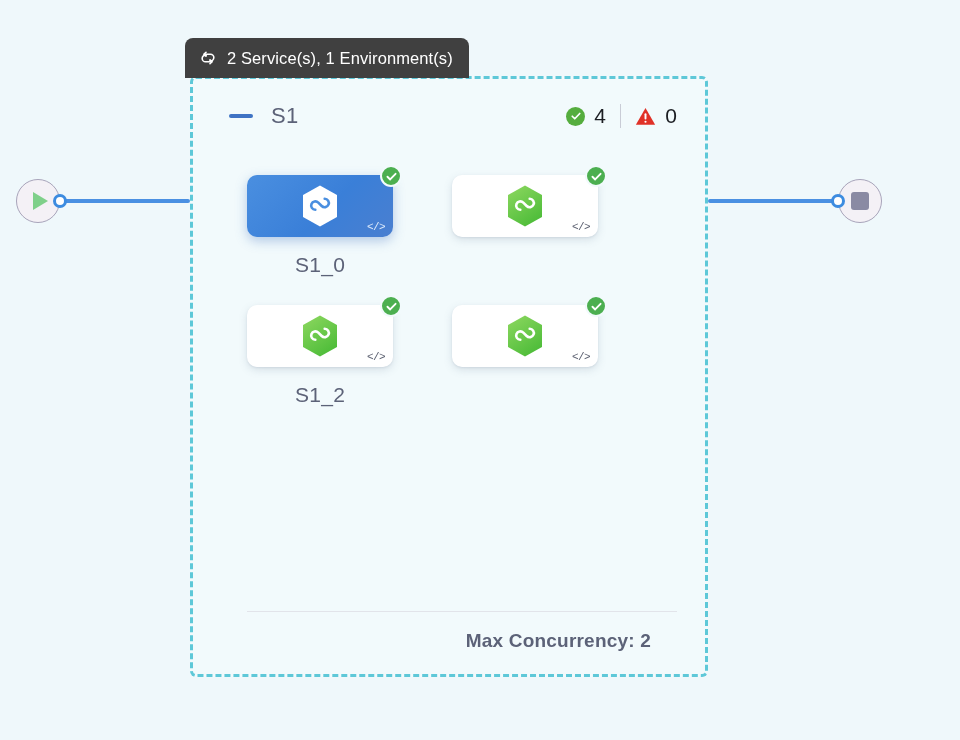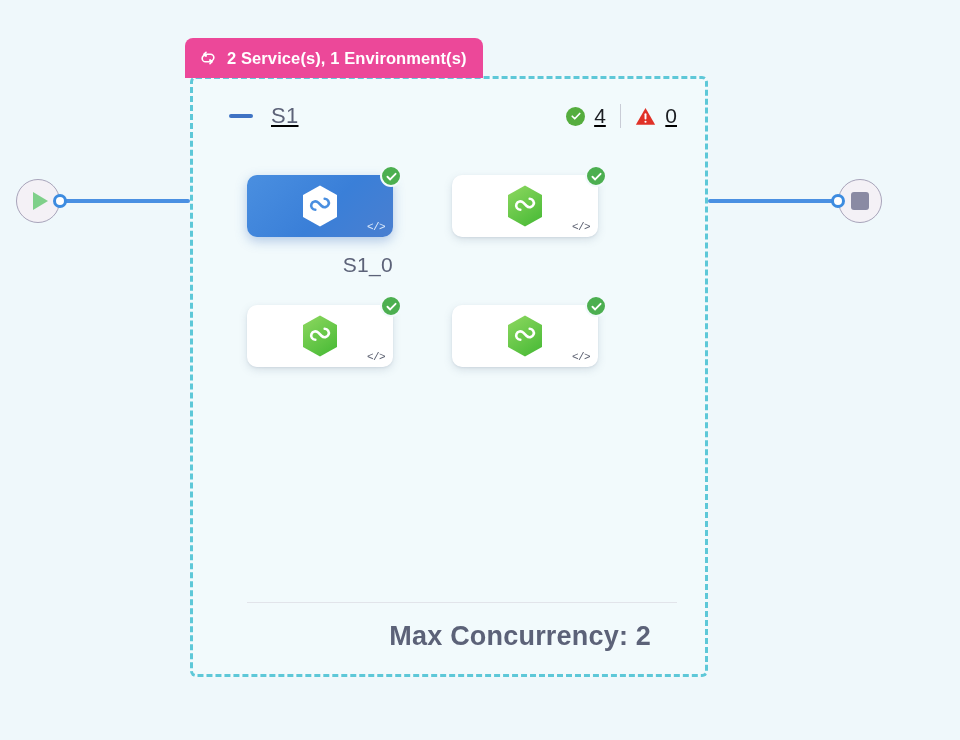--- a/index.html
+++ b/index.html
@@ -36,40 +36,39 @@
   .port {
     position: absolute; width: 14px; height: 14px; border-radius: 50%;
     background: #ffffff; border: 3.5px solid #3d8ce0;
   }
   .port-start { left: 53px;  top: 194px; }
   .port-end   { left: 831px; top: 194px; }
 
   
   .group-badge {
     position: absolute; left: 185px; top: 38px; height: 40px;
-    background: #ec4899; border-radius: 8px 8px 0 0;
+    background: #404040; border-radius: 8px 8px 0 0;
     display: flex; align-items: center; gap: 9px;
     padding: 0 16px 0 13px; color: #ffffff;
     font-size: 16.5px; letter-spacing: .1px; white-space: nowrap;
     z-index: 4;
-    font-weight: bold;
   }
   .badge-icon { width: 20px; height: 20px; display: block; flex: none; }
 
   
   .group-box {
     position: absolute; left: 190px; top: 76px; width: 518px; height: 601px;
     border: 3px dashed #5ec8d8; border-radius: 6px;
     background: #f2fafc;
     z-index: 2;
   }
 
   .group-head {
     position: absolute; left: 0; top: 0; width: 100%; height: 74px;
-    display: flex; align-items: center; padding: 0 28px 0 36px; text-decoration: underline;
+    display: flex; align-items: center; padding: 0 28px 0 36px;
   }
   .collapse-icon {
     width: 24px; height: 4px; border-radius: 2px; background: #3f73c4; flex: none;
   }
   .group-title {
     margin-left: 18px; font-size: 22px; color: #5c6278; letter-spacing: .3px;
   }
   .status-wrap { margin-left: auto; display: flex; align-items: center; gap: 10px; }
   .status-item { display: flex; align-items: center; gap: 9px; }
   .status-num { font-size: 21px; color: #1b1d22; font-weight: 500; }
@@ -110,32 +109,32 @@
   .badge-check svg { width: 13px; height: 13px; display: block; }
 
   .code-mark {
     position: absolute; right: 8px; bottom: 4px;
     font-family: "Liberation Mono", monospace; font-size: 11px;
     color: #5b6070; letter-spacing: -.6px;
   }
   .node-card.selected .code-mark { color: #dce9fa; }
 
   .node-label {
-    width: 146px; text-align: right;
+    width: 146px; text-align: center;
     margin-top: 16px; font-size: 21px; color: #5c6278; letter-spacing: .3px;
   }
 
   
   .group-foot {
     position: absolute; left: 0; bottom: 22px; width: 100%;
     padding: 0 28px 0 54px;
   }
   .foot-rule { height: 1.5px; background: #e2e4ea; margin-bottom: 18px; }
   .foot-text {
-    text-align: right; font-size: 27px; font-weight: bold;
+    text-align: right; font-size: 19px; font-weight: bold;
     color: #5c6278; letter-spacing: .2px; padding-right: 26px;
   }
 </style>
 </head>
 <body>
 
 <div id="canvas">
 
   <div class="edge-line edge-left"></div>
   <div class="edge-line edge-right"></div>
@@ -244,20 +243,21 @@
               <path d="M15.3 25.8a4.2 4.2 0 1 1 3-7.2l3.4 3.4a4.2 4.2 0 1 0 3-7.2"></path>
             </g>
           </svg>
           <span class="badge-check">
             <svg viewBox="0 0 24 24" fill="none" stroke="#ffffff" stroke-width="3.4" stroke-linecap="round" stroke-linejoin="round">
               <polyline points="4.5 12.5 9.5 17.5 19.5 7"></polyline>
             </svg>
           </span>
           <span class="code-mark">&lt;/&gt;</span>
         </div>
+        <div class="node-label">S1_2</div>
       </div>
 
       <div class="node-cell">
         <div class="node-card">
           <svg class="hex" viewBox="0 0 40 44">
             <defs>
                 <linearGradient id="g3" x1="0" y1="0" x2="0.6" y2="1">
               <stop offset="0" stop-color="#8ed860"></stop>
                   <stop offset="1" stop-color="#4fbd3a"></stop>
             </linearGradient>

